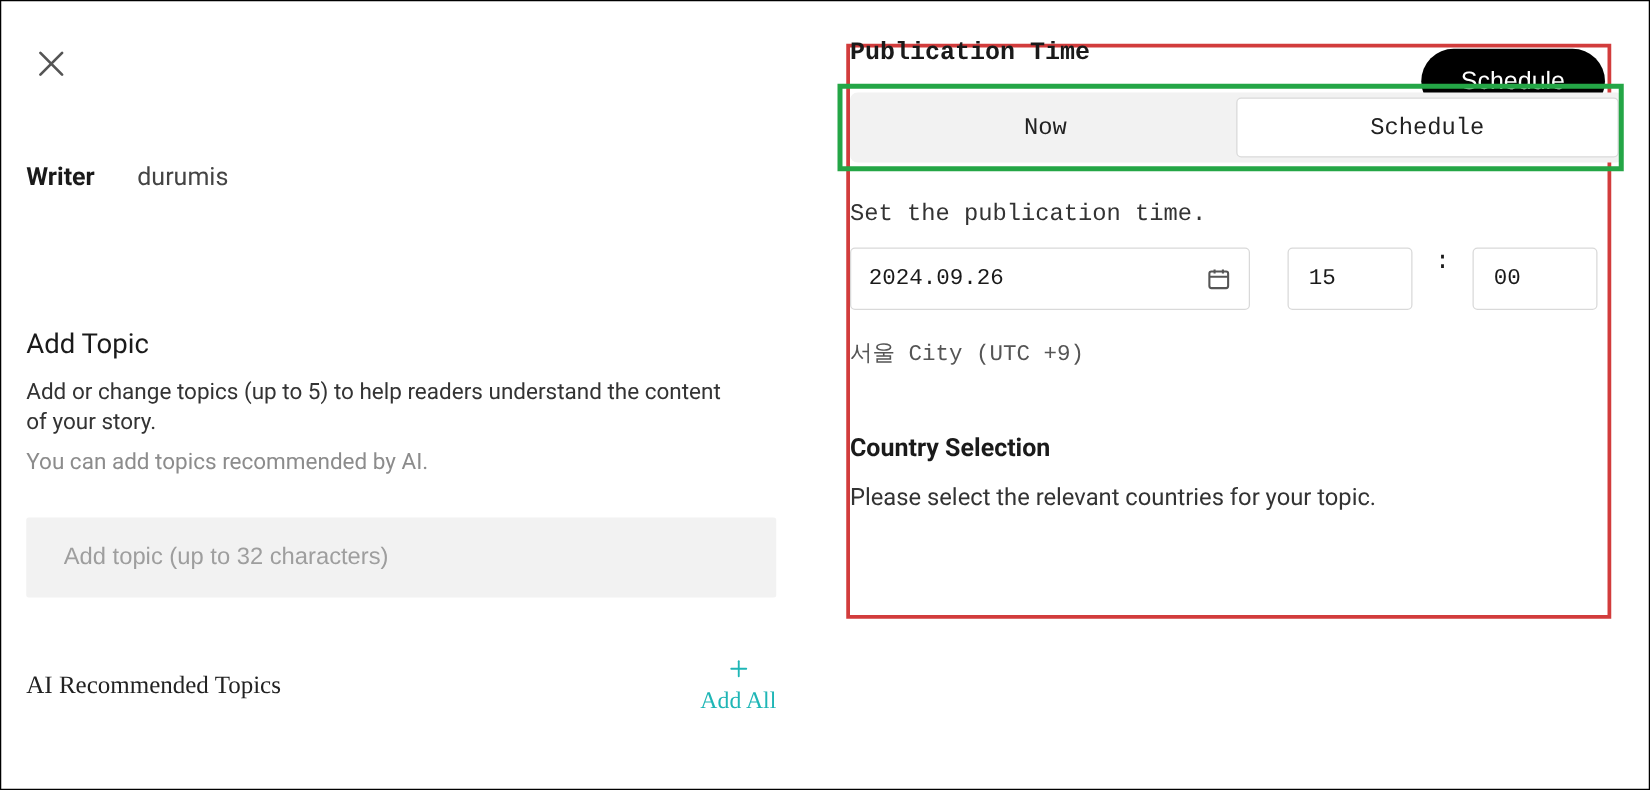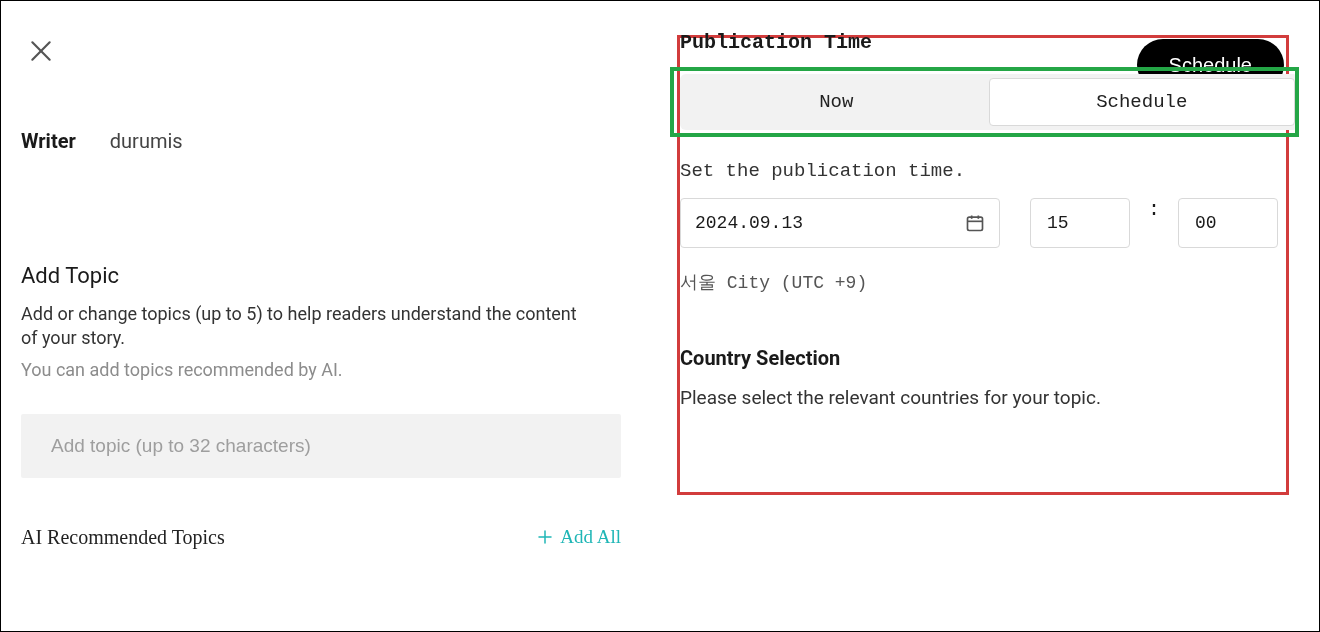--- a/index.html
+++ b/index.html
@@ -58,21 +58,21 @@
     }
     .topic-input::placeholder { color: #9e9e9e; }
     
     .ai-row {
       margin-top: 48px; display: flex; justify-content: space-between;
       align-items: center; width: 600px; font-family: Liberation Serif, serif;
     }
     .ai-title { font-size: 20px; color: #222; }
     .add-all  {
       display: flex; align-items: center; gap: 6px;
-      color: #1fb6b6; font-size: 19px; font-weight: 500; cursor: pointer;
+      color: #1fb6b6; font-size: 19px; font-weight: 500; cursor: pointer; flex-direction: column;
     }
     .add-all svg { stroke: #1fb6b6; }
     
     .red-box {
       border: 3px solid #d23c3c;
       position: absolute;
       left: -3px; right: 10px; top: 4px;
       height: 460px;
       pointer-events: none;
     }
@@ -179,21 +179,21 @@
           <div class="toggle-wrap">
             <div class="toggle-btn">Now</div>
             <div class="toggle-btn active">Schedule</div>
           </div>
         </div>
 
         <div class="set-label">Set the publication time.</div>
 
         <div class="date-row">
           <div class="date-input">
-            <span>2024.09.13</span>
+            <span>2024.09.26</span>
             <span class="cal-icon">
               <svg width="20" height="20" viewBox="0 0 24 24" fill="none" stroke="#555" stroke-width="2">
                 <rect x="3" y="5" width="18" height="16" rx="2"></rect>
                 <line x1="3" y1="10" x2="21" y2="10"></line>
                 <line x1="8" y1="3" x2="8" y2="7"></line>
                 <line x1="16" y1="3" x2="16" y2="7"></line>
               </svg>
             </span>
           </div>
           <div class="time-group">

